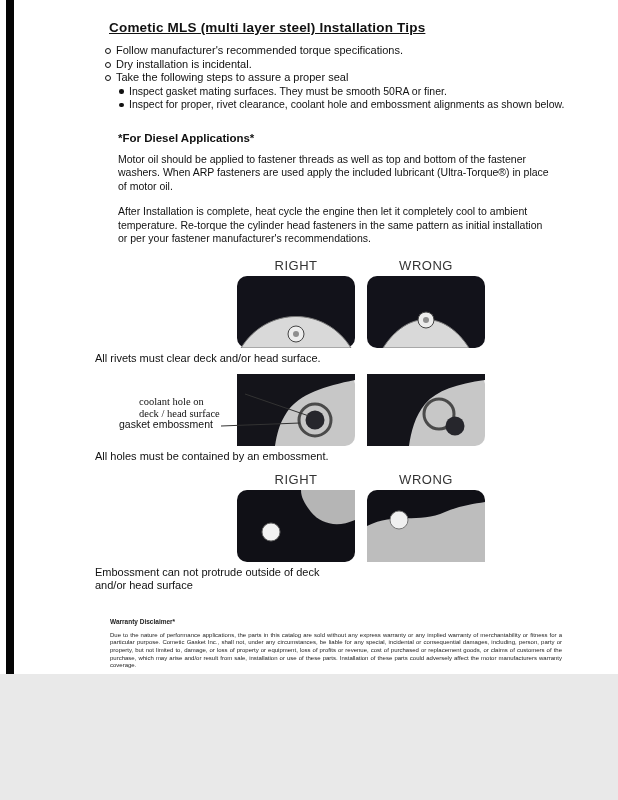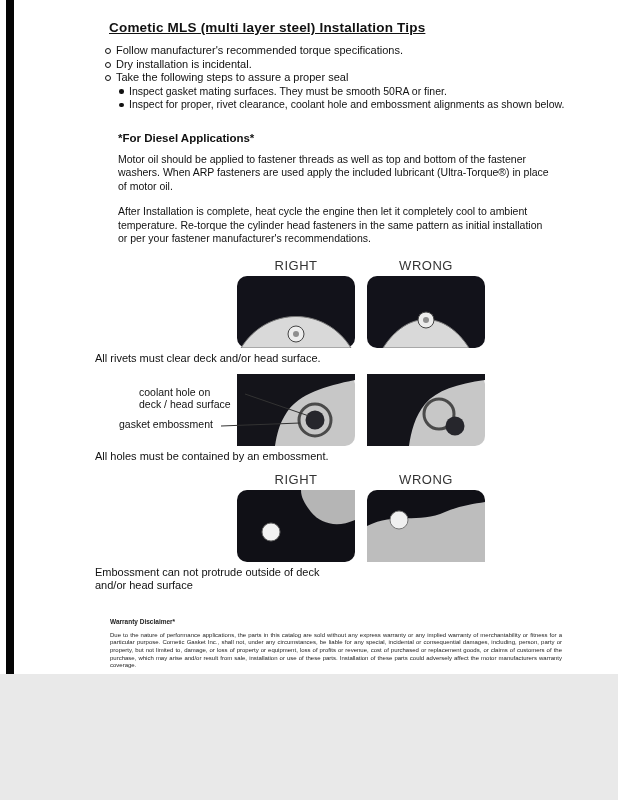--- a/index.html
+++ b/index.html
@@ -63,21 +63,21 @@
     margin-top: 4px;
     font-size: 11px; line-height: 13px;
     white-space: pre-line;
   }
   .dg-row { margin-bottom: 9px; }
   .row2-wrap { position: relative; }
   .row2-labels .lbl {
     position: absolute; font-size: 10.5px; line-height: 12.5px;
     white-space: pre-line; color: #111;
   }
-  .lbl-coolant { left: 44px; top: 12px; }
+  .lbl-coolant { left: 44px; top: 22px; font-family: Liberation Serif, serif; }
   .lbl-emboss  { left: 24px; top: 44px; }
   .row2-lines { position: absolute; left: 0; top: 0; width: 400px; height: 72px; }
 
   .legal { margin-top: 26px; margin-left: 15px; width: 452px; color: #1c1c1c; }
   .legal h3 { font-size: 6.5px; font-weight: bold; margin-bottom: 7px; }
   .legal p {
     font-size: 6px; line-height: 7.7px;
     margin-bottom: 6.5px;
     white-space: pre-line;
     text-align: justify;

